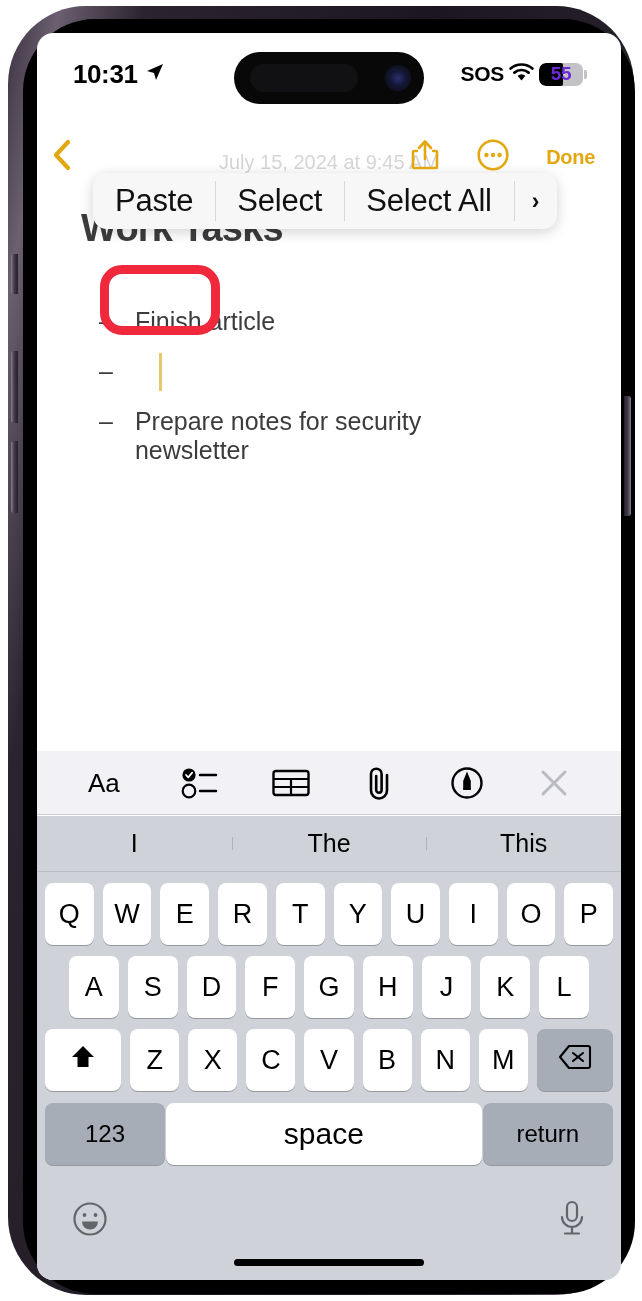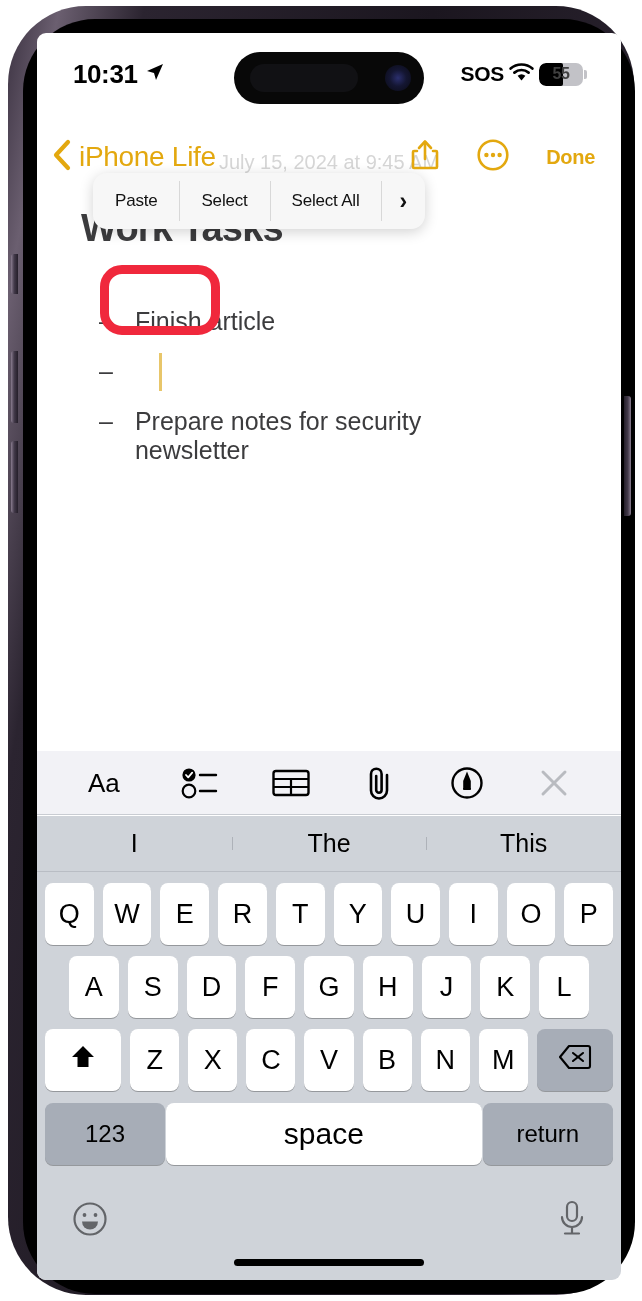--- a/index.html
+++ b/index.html
@@ -23,21 +23,21 @@
     position: absolute;
     left: 15px; top: 13px;
     width: 612px; height: 1275px;
     border-radius: 72px;
     background: #000;
   }
   #screen {
     position: absolute;
     left: 29px; top: 27px;
     width: 584px; height: 1247px;
-    border-radius: 9px;
+    border-radius: 16px;
     background: #ffffff;
     overflow: hidden;
   }
 
   
   .side-btn { position: absolute; background: linear-gradient(90deg,#8a7d90,#433a4a 45%,#241e29); }
   #action-button { left: 3px; top: 248px; width: 7px; height: 40px; border-radius: 3px 0 0 3px; }
   #volume-up     { left: 3px; top: 345px; width: 7px; height: 72px; border-radius: 3px 0 0 3px; }
   #volume-down   { left: 3px; top: 435px; width: 7px; height: 72px; border-radius: 3px 0 0 3px; }
   #power-button  { right: 3px; top: 390px; width: 7px; height: 120px; border-radius: 0 3px 3px 0;
@@ -72,21 +72,21 @@
   #battery-shell {
     position: relative; width: 44px; height: 23px; border-radius: 7px;
     background: #c2c2c7; overflow: hidden;
   }
   #battery-fill {
     position: absolute; left: 0; top: 0; height: 100%; width: 55%;
     background: #000; border-radius: 7px 2px 2px 7px;
   }
   #battery-pct {
     position: absolute; inset: 0; display: flex; align-items: center; justify-content: center;
-    font-size: 16px; font-weight: bold; color: #404040; letter-spacing: -0.3px;
+    font-size: 19px; font-weight: bold; color: #6d28d9; letter-spacing: -0.3px;
     mix-blend-mode: normal;
   }
   #battery-nub {
     width: 3px; height: 9px; background: #c2c2c7; border-radius: 0 2px 2px 0; margin-left: 1px;
   }
   #battery-wrap { display: flex; align-items: center; }
 
   
   #nav-bar {
     position: absolute; top: 96px; left: 0; width: 584px; height: 56px;
@@ -130,21 +130,21 @@
   #edit-menu {
     position: absolute; top: 140px; left: 56px;
     display: flex; align-items: stretch;
     background: #f7f7f7; border-radius: 14px;
     box-shadow: 0 3px 14px rgba(0,0,0,0.18);
     z-index: 20; overflow: hidden;
     height: 56px;
   }
   .menu-item {
     display: flex; align-items: center; justify-content: center;
-    padding: 0 22px; font-size: 17px; color: #111; cursor: pointer;
+    padding: 0 22px; font-size: 31px; color: #111; cursor: pointer;
     position: relative; letter-spacing: -0.2px;
   }
   .menu-item + .menu-item::before {
     content: ""; position: absolute; left: 0; top: 8px; bottom: 8px;
     width: 1px; background: #d8d8d8;
   }
   #menu-more { padding: 0 18px; font-size: 23px; font-weight: bold; }
 
   
   #paste-highlight {
@@ -274,21 +274,20 @@
       </div>
     </div>
 
     <div id="nav-bar">
       <div id="back-button">
         <span>
           <svg width="22" height="34" viewBox="0 0 22 34">
             <path d="M17 4 L5 17 L17 30" stroke="#e3a80f" stroke-width="4.2" fill="none" stroke-linecap="round" stroke-linejoin="round"></path>
           </svg>
         </span>
-        <span id="back-label">iPhone Life</span>
       </div>
       <div id="nav-spacer"></div>
       <div id="nav-actions">
         <span>
           <svg width="30" height="34" viewBox="0 0 30 34">
             <path d="M7 13 H4 a1 1 0 0 0-1 1 V29 a1 1 0 0 0 1 1 H26 a1 1 0 0 0 1-1 V14 a1 1 0 0 0-1-1 H23" stroke="#e3a80f" stroke-width="2.6" fill="none" stroke-linecap="round" stroke-linejoin="round"></path>
             <path d="M15 21 V4" stroke="#e3a80f" stroke-width="2.6" fill="none" stroke-linecap="round"></path>
             <path d="M9 10 L15 3.5 L21 10" stroke="#e3a80f" stroke-width="2.6" fill="none" stroke-linecap="round" stroke-linejoin="round"></path>
           </svg>
         </span>

